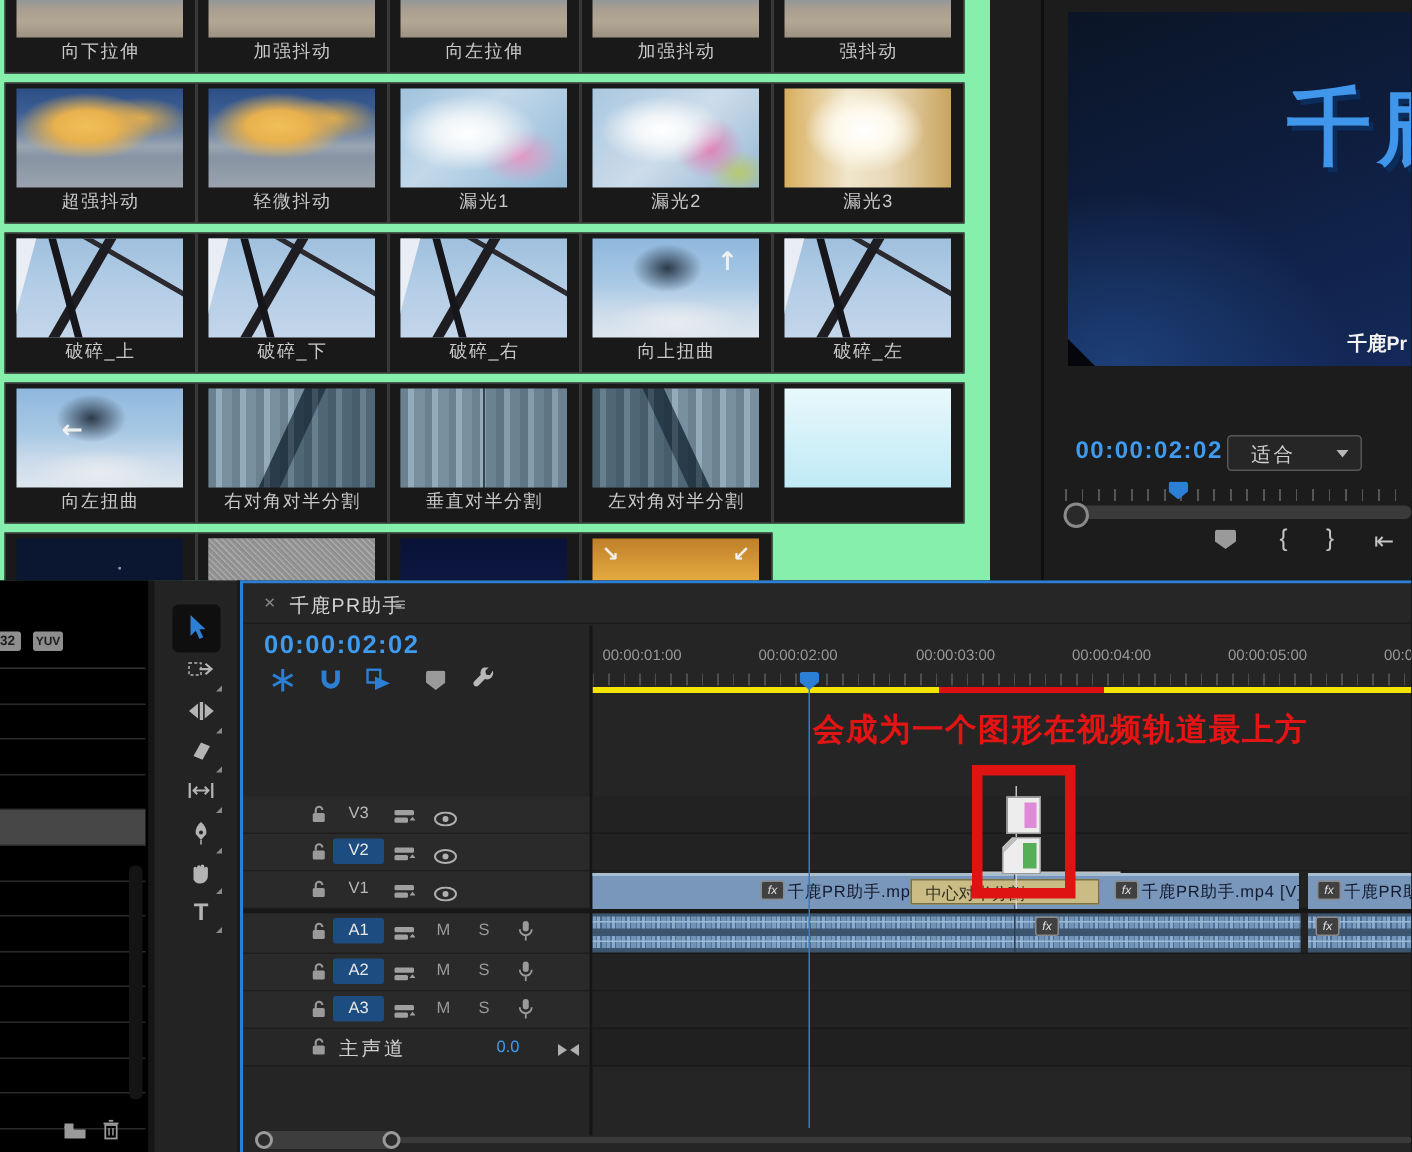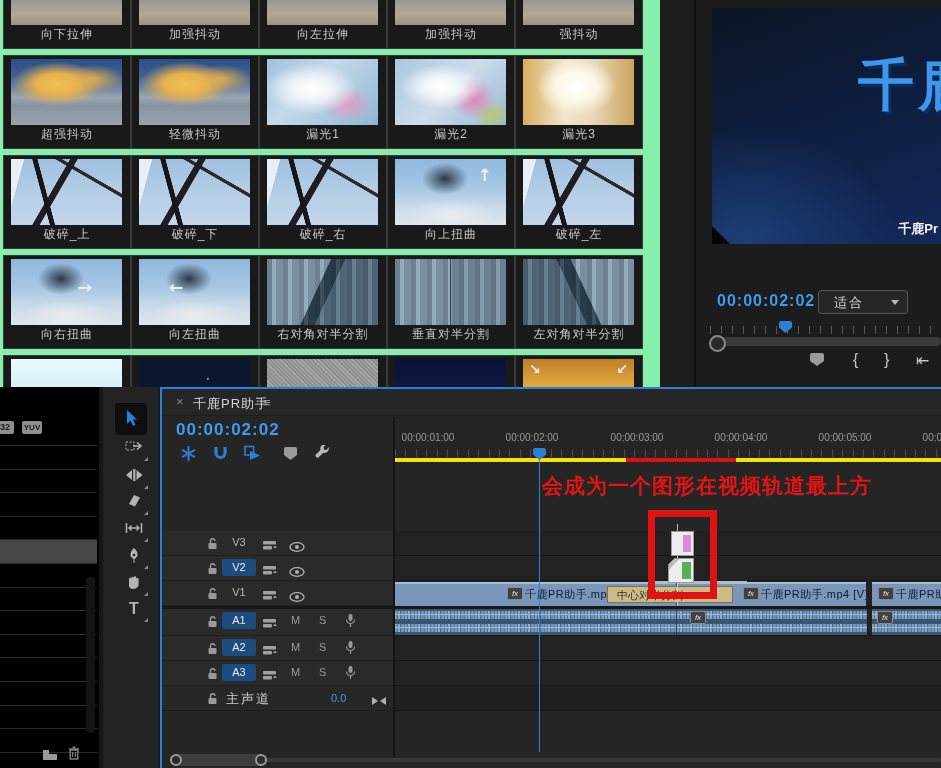--- a/index.html
+++ b/index.html
@@ -177,24 +177,20 @@
       <div class="cell">
           <div class="thumb t-skater arrow-up"></div>
           <div class="lbl">向上扭曲</div>
         </div>
       <div class="cell">
           <div class="thumb t-shatter"></div>
           <div class="lbl">破碎_左</div>
         </div>
 
       <div class="cell">
-          <div class="thumb t-skater arrow-right"></div>
-          <div class="lbl">向右扭曲</div>
-        </div>
-      <div class="cell">
           <div class="thumb t-skater arrow-left"></div>
           <div class="lbl">向左扭曲</div>
         </div>
       <div class="cell">
           <div class="thumb t-city-r"></div>
           <div class="lbl">右对角对半分割</div>
         </div>
       <div class="cell">
           <div class="thumb t-city-v"></div>
           <div class="lbl">垂直对半分割</div>

